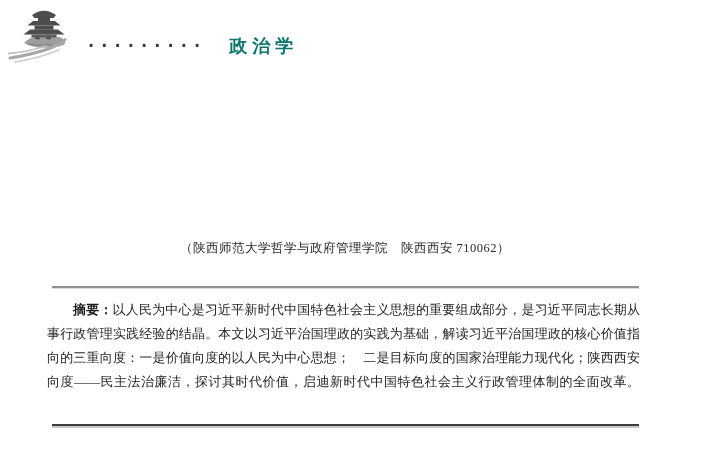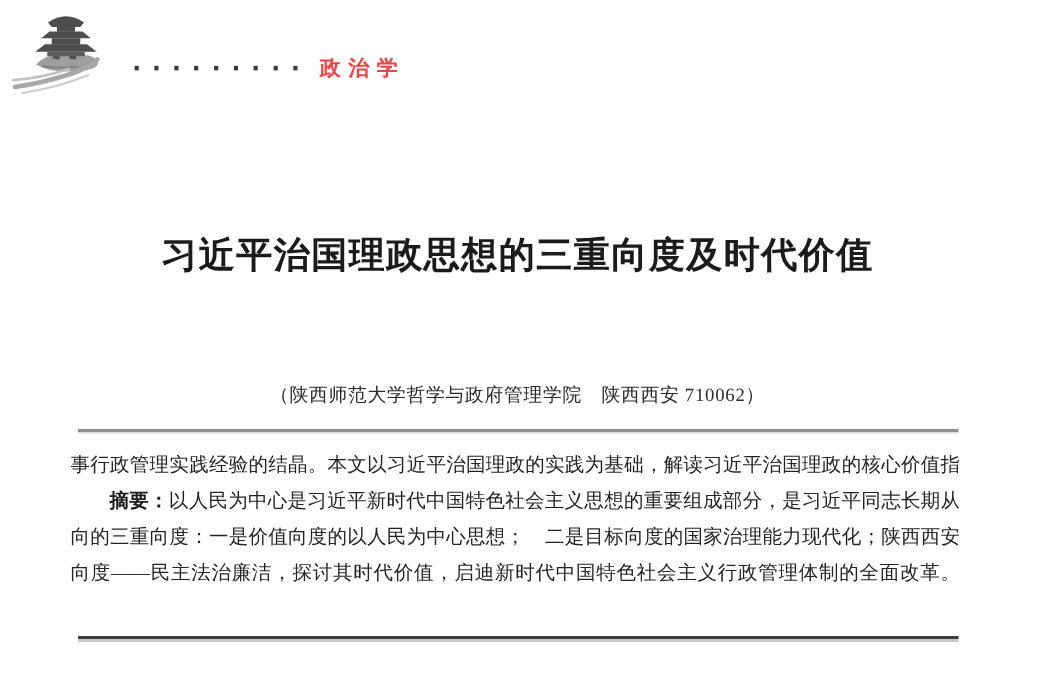--- a/index.html
+++ b/index.html
@@ -11,36 +11,36 @@
   .page{position:absolute;inset:0;background:#ffffff;}
 
   
   .logo-wrap{position:absolute;left:8px;top:5px;width:76px;height:58px;}
   .brand-row{position:absolute;left:86px;top:36px;height:20px;display:flex;align-items:center;}
   .dots{
     font-family:"DejaVu Sans Mono",monospace;font-size:17px;font-weight:bold;
     letter-spacing:3px;color:#3a3a3a;line-height:20px;
   }
   .section-label{
-    margin-left:8px;font-family:"DejaVu Serif","Liberation Serif",serif;
-    font-size:14px;font-weight:bold;letter-spacing:5px;color:#ef4444;line-height:20px;
+    margin-left:24px;font-family:"DejaVu Serif","Liberation Serif",serif;
+    font-size:18px;font-weight:bold;letter-spacing:5px;color:#0f766e;line-height:20px;
   }
 
   
   .center-col{position:absolute;left:0;width:690px;text-align:center;}
   .title{
     top:155px;
     font-family:"Liberation Sans","DejaVu Sans",sans-serif;
     font-size:24px;font-weight:700;letter-spacing:1px;color:#1b1b1b;line-height:32px;
   }
   .author{
     top:211px;font-size:16px;letter-spacing:5px;color:#262626;line-height:22px;
   }
   .affiliation{
-    top:255px;font-size:12.5px;letter-spacing:0.5px;color:#2a2a2a;line-height:17px;
+    top:240px;font-size:12.5px;letter-spacing:0.5px;color:#2a2a2a;line-height:17px;
   }
 
   
   .rule{position:absolute;left:52px;width:587px;height:2px;}
   .rule-top{top:286px;background:#909090;box-shadow:0 1px 0 #dcdcdc;}
   .rule-bottom{top:424px;background:#3e3e3e;box-shadow:0 2px 0 #c9c9c9;}
 
   
   .abstract{
     position:absolute;left:47px;top:298px;width:593px;
@@ -78,29 +78,28 @@
       <path d="M0 48.5 Q20 47 38 41" stroke="#c2c2c2" stroke-width="1.8" fill="none" stroke-linecap="round"></path>
       <path d="M7 57 Q30 53.5 51 45" stroke="#cdcdcd" stroke-width="1.4" fill="none" stroke-linecap="round"></path>
     </svg>
   </div>
 
   <div class="brand-row">
     <span class="dots">·········</span>
     <span class="section-label">政治学</span>
   </div>
 
-  <div class="center-col title">习近平治国理政思想的三重向度及时代价值</div>
   <div class="center-col affiliation">（陕西师范大学哲学与政府管理学院　陕西西安 710062）</div>
 
   <div class="rule rule-top"></div>
 
   <div class="abstract">
-    <div class="abs-line">事行政管理实践经验的结晶。本文以习近平治国理政的实践为基础，解读习近平治国理政的核心价值指</div>
     <div class="abs-line first">
       <span class="lbl">摘要：</span><span>以人民为中心是习近平新时代中国特色社会主义思想的重要组成部分，是习近平同志长期从</span>
     </div>
+    <div class="abs-line">事行政管理实践经验的结晶。本文以习近平治国理政的实践为基础，解读习近平治国理政的核心价值指</div>
     <div class="abs-line">向的三重向度：一是价值向度的以人民为中心思想；　二是目标向度的国家治理能力现代化；陕西西安</div>
     <div class="abs-line">向度——民主法治廉洁，探讨其时代价值，启迪新时代中国特色社会主义行政管理体制的全面改革。</div>
   </div>
 
   <div class="rule rule-bottom"></div>
 
 </div>
 
 </body></html>

